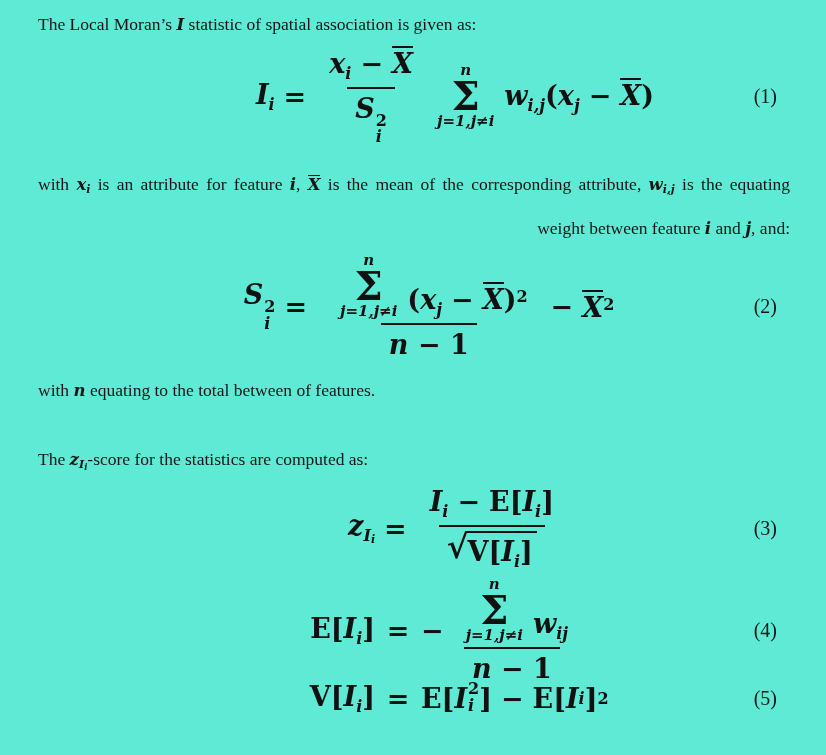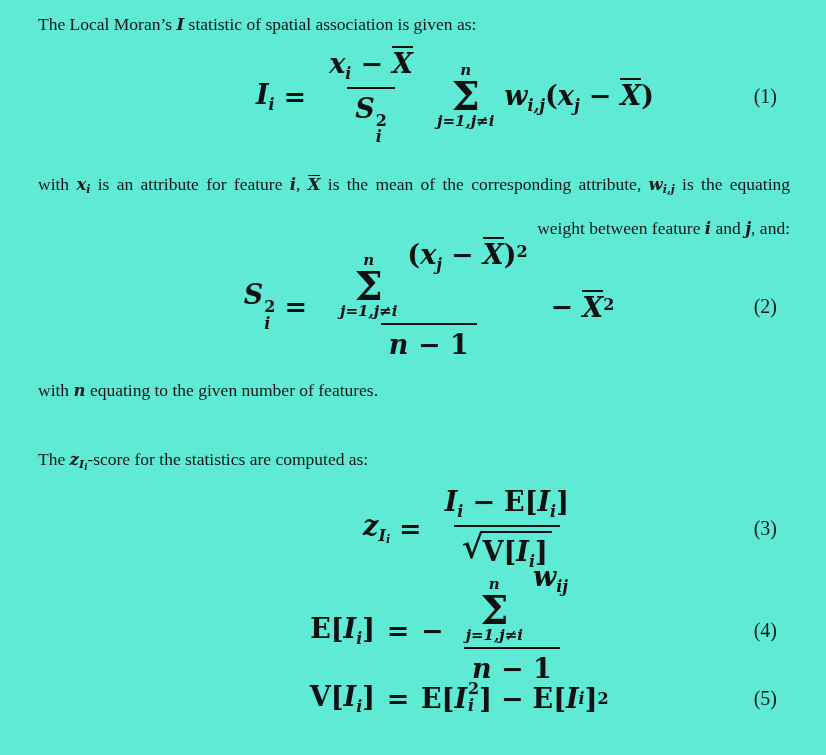--- a/index.html
+++ b/index.html
@@ -19,21 +19,21 @@
   .eq-row{position:relative;display:flex;align-items:center;justify-content:center;
           font-family:"DejaVu Serif",serif;font-style:italic;font-weight:bold;font-size:27px;color:#111;}
   .eq-content{display:inline-flex;align-items:center;position:relative;}
   .rm{font-style:normal;}
   .mop{margin:0 9px;font-style:normal;}
   .sub{font-size:16px;vertical-align:-0.35em;}
   .sup{font-size:16px;vertical-align:0.45em;}
   .subsub{font-size:11px;vertical-align:-0.2em;}
   .bar2{display:inline-block;border-top:2.5px solid currentColor;padding-top:2px;line-height:1;}
   .frac{display:inline-flex;flex-direction:column;align-items:center;margin:0 6px;}
-  .fnum{display:flex;align-items:flex-start;padding:0 8px 4px;white-space:nowrap;}
+  .fnum{display:flex;align-items:flex-end;padding:0 8px 4px;white-space:nowrap;}
   .fden{display:flex;align-items:center;justify-content:center;border-top:2.5px solid currentColor;
         padding:4px 8px 0;white-space:nowrap;}
   .bigsum{display:inline-flex;flex-direction:column;align-items:center;line-height:1;margin:0 10px;}
   .slim{font-size:15px;white-space:nowrap;}
   .sigma{font-size:40px;line-height:0.85;font-style:normal;margin:1px 0;}
   .raise{margin-top:-16px;}
   .stack{display:inline-flex;flex-direction:column;align-items:flex-start;font-size:16px;
          line-height:1.05;vertical-align:-0.5em;margin-left:1px;}
   .sqrt{display:inline-flex;align-items:flex-start;}
   .sqrt-rad{font-size:33px;line-height:0.95;font-style:normal;margin-right:-4px;}
@@ -104,26 +104,26 @@
         <span class="fden">
             <span class="nowrap"><span>n</span><span class="rm"> − 1</span></span>
           </span>
       </span>
       <span class="mop">−</span>
       <span class="nowrap"><span class="bar2">X</span><span class="sup rm">2</span></span>
     </span>
     <span class="eq-num">(2)</span>
   </div>
 
-  <div class="line" style="margin-top:16px;"><span>with </span><span class="imath">n</span><span> equating to the given number of features.</span></div>
+  <div class="line" style="margin-top:16px;"><span>with </span><span class="imath">n</span><span> equating to the total between of features.</span></div>
 
   <div class="line" style="margin-top:44px;"><span>The </span><span class="imath">z</span><span class="isub"><span>I</span><span class="isubsub">i</span></span><span>-score for the statistics are computed as:</span></div>
 
   <div class="eq-row" style="margin-top:6px;height:86px;">
-    <span class="eq-content" style="left:60px;">
+    <span class="eq-content" style="left:45px;">
       <span class="nowrap"><span>z</span><span class="sub"><span>I</span><span class="subsub">i</span></span></span>
       <span class="mop">=</span>
       <span class="frac">
         <span class="fnum">
             <span class="nowrap"><span>I</span><span class="sub">i</span><span class="mop">−</span><span class="rm">E</span><span class="rm">[</span><span>I</span><span class="sub">i</span><span class="rm">]</span></span>
           </span>
         <span class="fden">
           <span class="sqrt">
             <span class="sqrt-rad">√</span>
             <span class="sqrt-body"><span class="rm">V</span><span class="rm">[</span><span>I</span><span class="sub">i</span><span class="rm">]</span></span>

